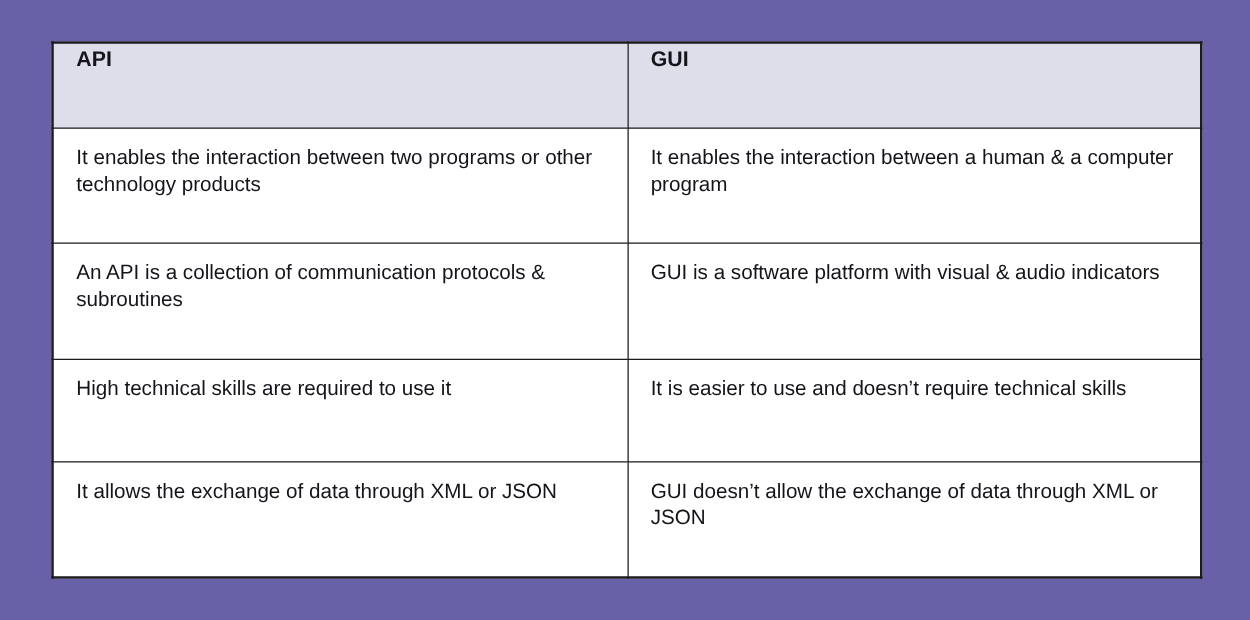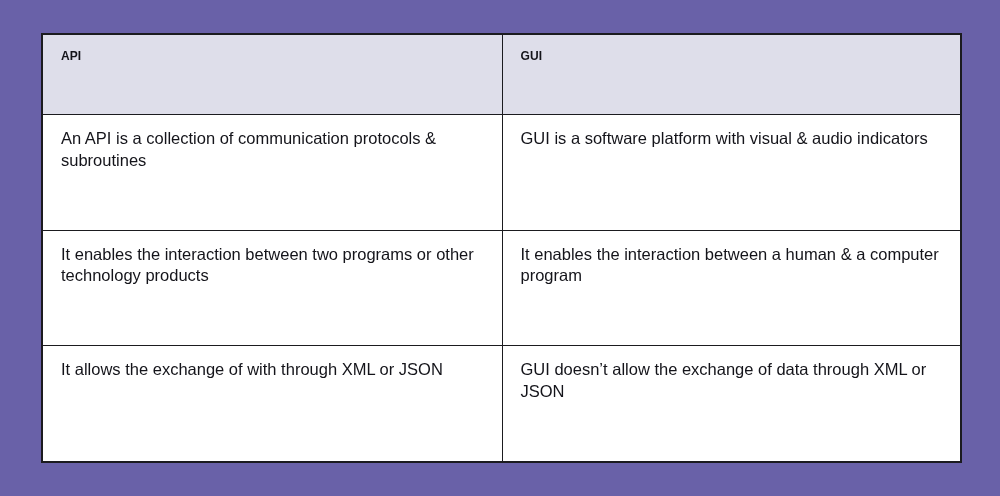--- a/index.html
+++ b/index.html
@@ -40,25 +40,25 @@
   table.compare th,
   table.compare td {
     border: 1px solid #1b1b1f;
     vertical-align: top;
     text-align: left;
     padding: 13px 18px 13px 18px;
     color: #14141a;
   }
   table.compare thead th {
     background: #DEDEEA;
-    font-size: 12px;
+    font-size: 17px;
     font-weight: bold;
     line-height: 1.25;
     height: 50px;
-    padding-top: 14px;
+    padding-top: 2px;
     padding-bottom: 15px;
     letter-spacing: 0.1px;
   }
   table.compare tbody td {
     font-size: 16.5px;
     line-height: 1.33;
     background: #ffffff;
     height: 63px;
     box-sizing: border-box;
   }
@@ -78,37 +78,45 @@
       </colgroup>
       <thead>
         <tr>
           <th>API</th>
           <th>GUI</th>
         </tr>
       </thead>
       <tbody>
         <tr>
           <td>
+              <span class="cell-text">It enables the interaction between two programs or other technology products</span>
+            </td>
+          <td>
+              <span class="cell-text">It enables the interaction between a human &amp; a computer program</span>
+            </td>
+        </tr>
+        <tr>
+          <td>
               <span class="cell-text">An API is a collection of communication protocols &amp; subroutines</span>
             </td>
           <td>
               <span class="cell-text">GUI is a software platform with visual &amp; audio indicators</span>
             </td>
         </tr>
         <tr>
           <td>
-              <span class="cell-text">It enables the interaction between two programs or other technology products</span>
+              <span class="cell-text">High technical skills are required to use it</span>
             </td>
           <td>
-              <span class="cell-text">It enables the interaction between a human &amp; a computer program</span>
+              <span class="cell-text">It is easier to use and doesn’t require technical skills</span>
             </td>
         </tr>
         <tr>
           <td>
-              <span class="cell-text">It allows the exchange of with through XML or JSON</span>
+              <span class="cell-text">It allows the exchange of data through XML or JSON</span>
             </td>
           <td>
               <span class="cell-text">GUI doesn’t allow the exchange of data through XML or JSON</span>
             </td>
         </tr>
       </tbody>
     </table>
   </div>
 </div>
 

